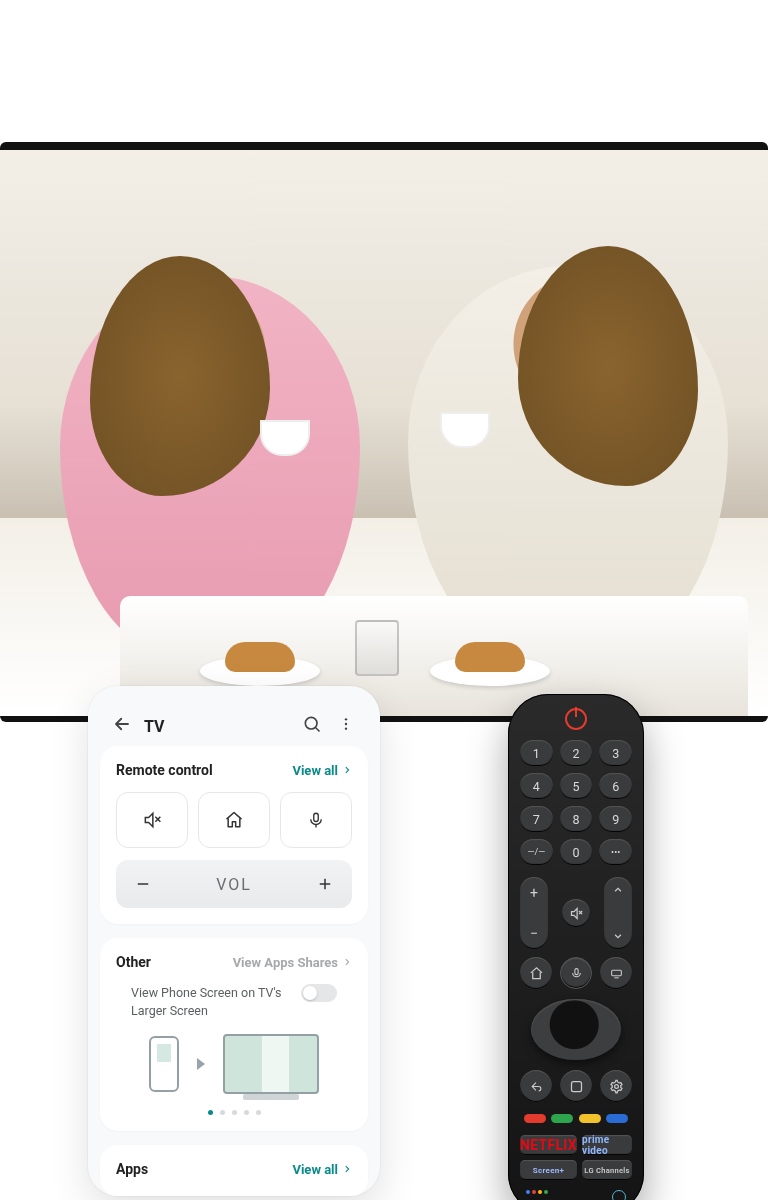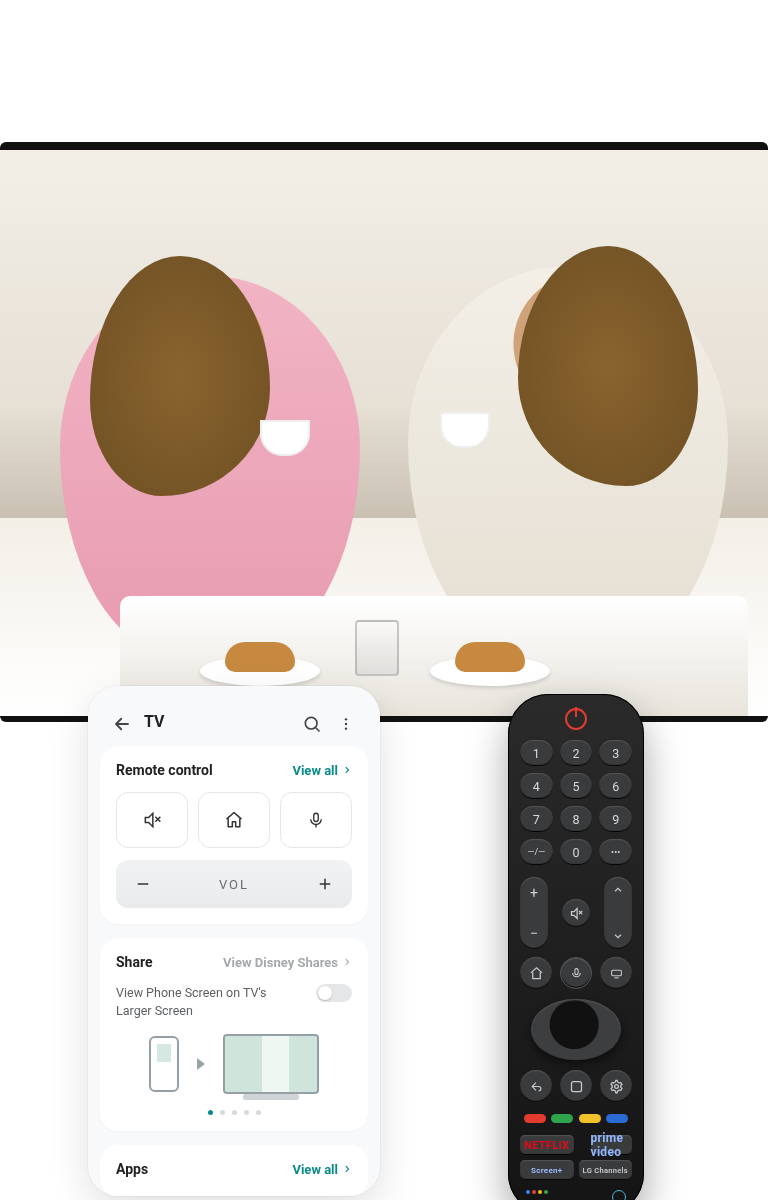--- a/index.html
+++ b/index.html
@@ -72,21 +72,21 @@
     position:absolute;
     left:88px; top:686px;
     width:292px; height:510px;
     background:#f8f9fa;
     border-radius:30px;
     box-shadow:0 14px 40px rgba(0,0,0,.12), 0 0 0 1px rgba(0,0,0,.03);
     padding:12px 12px 0 12px;
     overflow:hidden;
   }
   .phone-header{
-    display:flex;align-items:flex-start;gap:10px;padding:14px 10px 10px 10px;
+    display:flex;align-items:flex-end;gap:10px;padding:14px 10px 10px 10px;
   }
   .phone-header .title{font-weight:700;font-size:16px;color:#222;}
   .phone-header .spacer{flex:1;}
   .icon-btn{width:24px;height:24px;display:flex;align-items:center;justify-content:center;color:#444;}
   svg{display:block;}
 
   .card{
     background:#fff;border-radius:18px;padding:16px;margin-bottom:14px;
     box-shadow:0 1px 2px rgba(0,0,0,.03);
   }
@@ -97,24 +97,24 @@
 
   .rc-row{display:flex;gap:10px;margin-bottom:12px;}
   .sq{
     flex:1;height:56px;border:1px solid #e6e7e9;border-radius:12px;
     display:flex;align-items:center;justify-content:center;background:#fff;color:#333;
   }
   .volbar{
     height:48px;border-radius:12px;background:linear-gradient(#f1f2f3,#e9eaec);
     display:flex;align-items:center;justify-content:space-between;padding:0 18px;color:#333;
   }
-  .vol-lbl{font-size:13px;letter-spacing:2px;color:#6a6d70;}
+  .vol-lbl{font-size:16px;letter-spacing:2px;color:#6a6d70;}
 
   .share-text{font-size:12.5px;color:#5d6063;line-height:1.45;max-width:170px;}
-  .share-row{display:flex;align-items:flex-start;justify-content:space-between;}
+  .share-row{display:flex;align-items:flex-start;justify-content:center;}
   .toggle{width:36px;height:18px;border-radius:10px;background:#e4e6e8;position:relative;}
   .toggle::after{content:"";position:absolute;left:2px;top:2px;width:14px;height:14px;border-radius:50%;background:#fff;box-shadow:0 1px 2px rgba(0,0,0,.2);}
   .share-illus{display:flex;align-items:center;justify-content:center;gap:18px;margin-top:14px;}
   .mini-phone{width:30px;height:56px;border:2px solid #95a0a6;border-radius:6px;background:#fff;position:relative;}
   .mini-phone::after{content:"";position:absolute;top:6px;left:6px;right:6px;height:18px;background:#d6e8e2;}
   .tri{width:0;height:0;border-left:8px solid #9aa3a8;border-top:6px solid transparent;border-bottom:6px solid transparent;}
   .mini-tv{width:96px;height:60px;border:2px solid #95a0a6;border-radius:4px;background:linear-gradient(90deg,#cfe5db 0 40%,#eef7f2 40% 70%,#cfe5db 70%);position:relative;}
   .mini-tv::after{content:"";position:absolute;left:18px;right:18px;bottom:-8px;height:6px;background:#cfd4d7;border-radius:2px;}
   .dots{display:flex;gap:7px;justify-content:center;margin-top:16px;}
   .dot{width:5px;height:5px;border-radius:50%;background:#d7dadc;}
@@ -141,23 +141,23 @@
   .rocker{width:28px;height:72px;border-radius:16px;background:#3a3b3d;display:flex;flex-direction:column;align-items:center;justify-content:space-between;padding:8px 0;box-shadow:inset 0 -1px 1px #000,inset 0 1px 1px #555;font-size:14px;}
   .mute-c{width:28px;height:28px;border-radius:50%;background:#3a3b3d;display:flex;align-items:center;justify-content:center;box-shadow:inset 0 -1px 1px #000,inset 0 1px 1px #555;}
   .trio{display:flex;justify-content:space-between;}
   .cbtn{width:32px;height:32px;border-radius:50%;background:#3a3b3d;display:flex;align-items:center;justify-content:center;box-shadow:inset 0 -1px 1px #000,inset 0 1px 1px #555;}
   .cbtn.mic{border:1px solid #555;}
   .wheel{width:90px;height:90px;border-radius:50%;background:radial-gradient(circle at 48% 42%,#111 0 24px,#3d3e40 25px 46px,#2a2b2d 47px);margin:2px auto;box-shadow:0 4px 8px rgba(0,0,0,.5),inset 0 1px 2px #555;}
   .colorrow{display:flex;justify-content:space-between;margin-top:4px;padding:0 4px;}
   .pill{width:22px;height:9px;border-radius:5px;}
   .pill.r{background:#e33b2e;} .pill.g{background:#2ea54c;} .pill.y{background:#f2c22b;} .pill.b{background:#2a6bd4;}
   .apps{display:grid;grid-template-columns:1fr 1fr;gap:5px;margin-top:4px;}
-  .appbtn{height:20px;border-radius:5px;background:#3a3b3d;display:flex;align-items:center;justify-content:center;font-size:11px;font-weight:700;letter-spacing:.3px;box-shadow:inset 0 -1px 1px #000,inset 0 1px 1px #555;}
+  .appbtn{height:20px;border-radius:5px;background:#3a3b3d;display:flex;align-items:center;justify-content:center;font-size:14px;font-weight:700;letter-spacing:.3px;box-shadow:inset 0 -1px 1px #000,inset 0 1px 1px #555;}
   .appbtn.netflix{color:#e50914;}
-  .appbtn.prime{color:#8fb7ff;font-size:12px;margin-left:12px;}
+  .appbtn.prime{color:#8fb7ff;font-size:10px;}
   .appbtn.disney{color:#9db9ff;font-size:8px;}
   .appbtn.lgch{color:#c9cbcd;font-size:7.5px;font-weight:600;}
   .assist{display:flex;justify-content:space-between;padding:0 6px;margin-top:2px;}
   .gdots{display:flex;gap:2px;}
   .gd{width:4px;height:4px;border-radius:50%;}
   .alexa{width:14px;height:14px;border:1.5px solid #4fb8d6;border-radius:50%;}
 </style>
 </head>
 <body>
 
@@ -248,23 +248,23 @@
           <svg width="18" height="18" viewBox="0 0 24 24" stroke="currentColor" stroke-width="2">
             <line x1="5" y1="12" x2="19" y2="12"></line>
             <line x1="12" y1="5" x2="12" y2="19"></line>
           </svg>
         </div>
     </div>
   </div>
 
   <div class="card">
     <div class="card-head">
-      <div class="card-title">Share</div>
+      <div class="card-title">Other</div>
       <div class="viewmuted">
-        <span>View Disney Shares</span>
+        <span>View Apps Shares</span>
         <svg width="10" height="10" viewBox="0 0 24 24" fill="none" stroke="currentColor" stroke-width="2.6">
             <polyline points="9 5 16 12 9 19"></polyline>
           </svg>
       </div>
     </div>
     <div class="share-row">
       <div class="share-text">View Phone Screen on TV's Larger Screen</div>
       <div class="toggle"></div>
     </div>
     <div class="share-illus">

